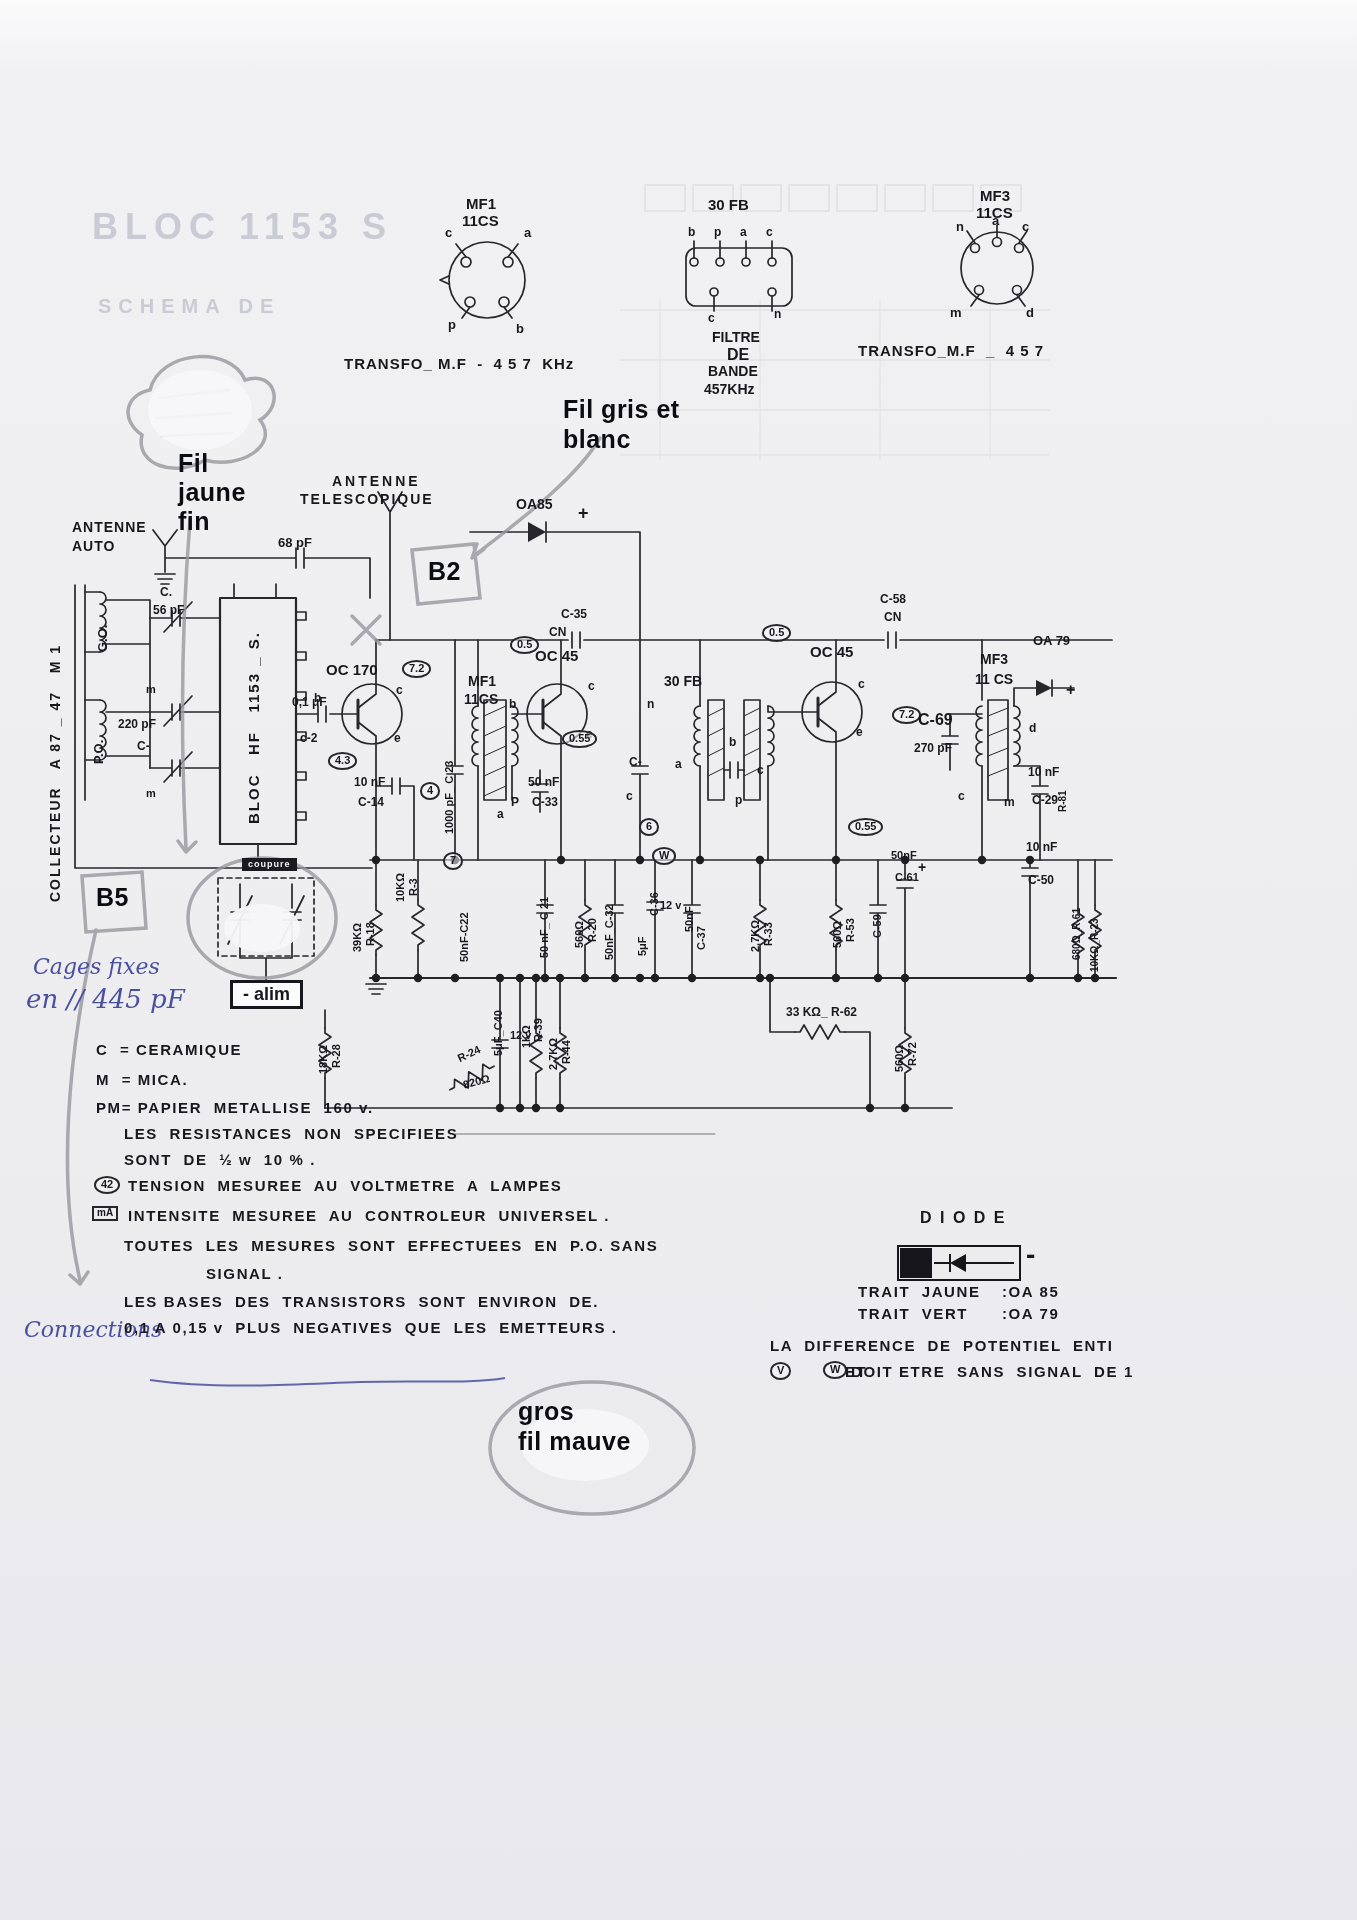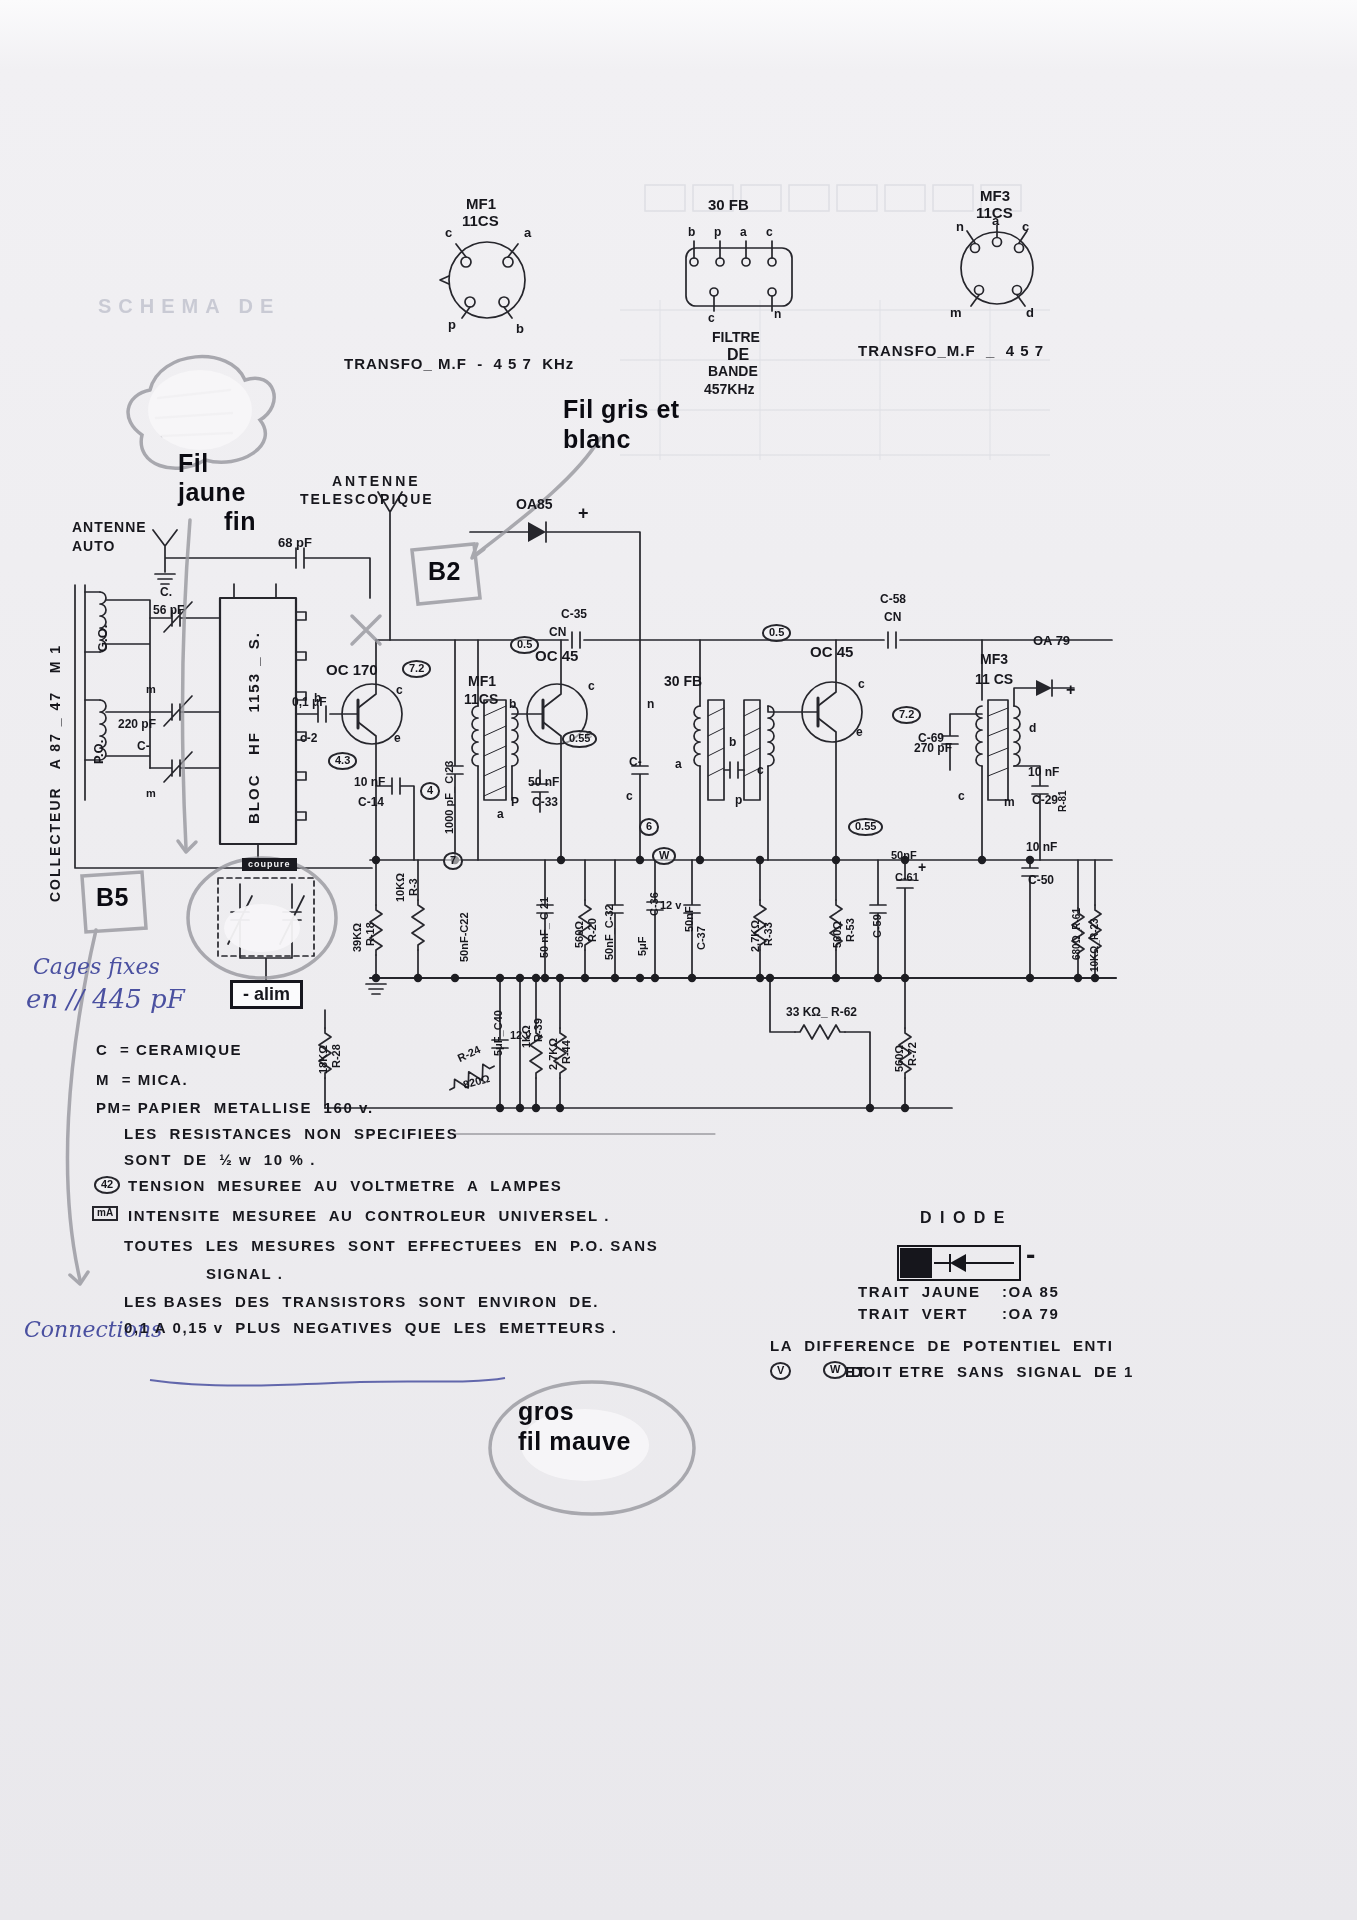--- a/index.html
+++ b/index.html
@@ -271,20 +271,21 @@
     <ellipse cx="262" cy="928" rx="38" ry="24"></ellipse>
     <ellipse cx="585" cy="1445" rx="64" ry="36"></ellipse>
   </g>
 
   <g stroke="#4a50a0" stroke-width="2" fill="none" opacity="0.85">
     <path d="M150 1380 C220 1390 300 1384 360 1382 C420 1380 470 1384 505 1378"></path>
   </g>
 </svg>
 
 <div id="labels-layer">
+      <div class="lbl wm" style="left: 92px; top: 208px; font-size: 36px;">BLOC 1153 S</div>
       <div class="lbl wm" style="left: 98px; top: 296px; font-size: 20px;">SCHEMA DE</div>
       <div class="lbl" style="left: 466px; top: 196px; font-size: 15px;">MF1</div>
       <div class="lbl" style="left: 462px; top: 213px; font-size: 15px;">11CS</div>
       <div class="lbl" style="left: 445px; top: 226px; font-size: 13px;">c</div>
       <div class="lbl" style="left: 524px; top: 226px; font-size: 13px;">a</div>
       <div class="lbl" style="left: 448px; top: 318px; font-size: 13px;">p</div>
       <div class="lbl" style="left: 516px; top: 322px; font-size: 13px;">b</div>
       <div class="lbl" style="left: 344px; top: 356px; font-size: 15px; letter-spacing: 1px;">TRANSFO_ M.F  -  4 5 7  KHz</div>
       <div class="lbl" style="left: 708px; top: 197px; font-size: 15px;">30 FB</div>
       <div class="lbl" style="left: 688px; top: 226px; font-size: 12px;">b</div>
@@ -302,21 +303,21 @@
       <div class="lbl" style="left: 956px; top: 220px; font-size: 13px;">n</div>
       <div class="lbl" style="left: 992px; top: 214px; font-size: 13px;">a</div>
       <div class="lbl" style="left: 1022px; top: 220px; font-size: 13px;">c</div>
       <div class="lbl" style="left: 950px; top: 306px; font-size: 13px;">m</div>
       <div class="lbl" style="left: 1026px; top: 306px; font-size: 13px;">d</div>
       <div class="lbl" style="left: 858px; top: 343px; font-size: 15px; letter-spacing: 1px;">TRANSFO_M.F  _  4 5 7</div>
       <div class="lbl ann" style="left: 563px; top: 396px;">Fil gris et</div>
       <div class="lbl ann" style="left: 563px; top: 426px;">blanc</div>
       <div class="lbl ann" style="left: 178px; top: 450px;">Fil</div>
       <div class="lbl ann" style="left: 178px; top: 479px;">jaune</div>
-      <div class="lbl ann" style="left: 178px; top: 508px; margin-left: 46px;">fin</div>
+      <div class="lbl ann" style="left: 178px; top: 508px;">fin</div>
       <div class="lbl ann" style="left: 428px; top: 558px;">B2</div>
       <div class="lbl ann" style="left: 96px; top: 884px;">B5</div>
       <div class="lbl ann" style="left: 518px; top: 1398px;">gros</div>
       <div class="lbl ann" style="left: 518px; top: 1428px;">fil mauve</div>
       <div class="lbl frame" style="left: 230px; top: 980px;">- alim</div>
       <div class="lbl inv" style="left: 242px; top: 858px;">coupure</div>
       <div class="lbl ink" style="left: 33px; top: 955px; font-size: 22px;">Cages fixes</div>
       <div class="lbl ink" style="left: 26px; top: 986px; font-size: 26px;">en // 445 pF</div>
       <div class="lbl ink" style="left: 24px; top: 1318px; font-size: 22px;">Connections</div>
       <div class="lbl" style="left: 72px; top: 520px; font-size: 14px; letter-spacing: 1px;">ANTENNE</div>
@@ -400,21 +401,21 @@
       <div class="lbl" style="left: 832px; top: 948px; font-size: 11px; transform: rotate(-90deg); transform-origin: 0px 0px;">560Ω</div>
       <div class="lbl" style="left: 845px; top: 942px; font-size: 11px; transform: rotate(-90deg); transform-origin: 0px 0px;">R-53</div>
       <div class="lbl" style="left: 891px; top: 850px; font-size: 11px;">50nF</div>
       <div class="lbl" style="left: 895px; top: 872px; font-size: 11px;">C-61</div>
       <div class="lbl" style="left: 872px; top: 938px; font-size: 11px; transform: rotate(-90deg); transform-origin: 0px 0px;">C-59</div>
       <div class="lbl" style="left: 918px; top: 860px; font-size: 14px;">+</div>
       <div class="lbl" style="left: 980px; top: 652px; font-size: 14px;">MF3</div>
       <div class="lbl" style="left: 975px; top: 672px; font-size: 14px;">11 CS</div>
       <div class="lbl" style="left: 1033px; top: 634px; font-size: 13px;">OA 79</div>
       <div class="lbl" style="left: 1066px; top: 682px; font-size: 16px;">+</div>
-      <div class="lbl" style="left: 918px; top: 732px; font-size: 12px;">C-69</div>
+      <div class="lbl" style="left: 918px; top: 712px; font-size: 16px;">C-69</div>
       <div class="lbl" style="left: 914px; top: 742px; font-size: 12px;">270 pF</div>
       <div class="lbl" style="left: 1029px; top: 722px; font-size: 12px;">d</div>
       <div class="lbl" style="left: 958px; top: 790px; font-size: 12px;">c</div>
       <div class="lbl" style="left: 1004px; top: 796px; font-size: 12px;">m</div>
       <div class="lbl" style="left: 1028px; top: 766px; font-size: 12px;">10 nF</div>
       <div class="lbl" style="left: 1032px; top: 794px; font-size: 12px;">C-29</div>
       <div class="lbl" style="left: 1058px; top: 812px; font-size: 10px; transform: rotate(-90deg); transform-origin: 0px 0px;">R-81</div>
       <div class="lbl" style="left: 1026px; top: 841px; font-size: 12px;">10 nF</div>
       <div class="lbl" style="left: 1028px; top: 874px; font-size: 12px;">C-50</div>
       <div class="lbl" style="left: 1072px; top: 960px; font-size: 10px; transform: rotate(-90deg); transform-origin: 0px 0px;">680Ω_R-61</div>

